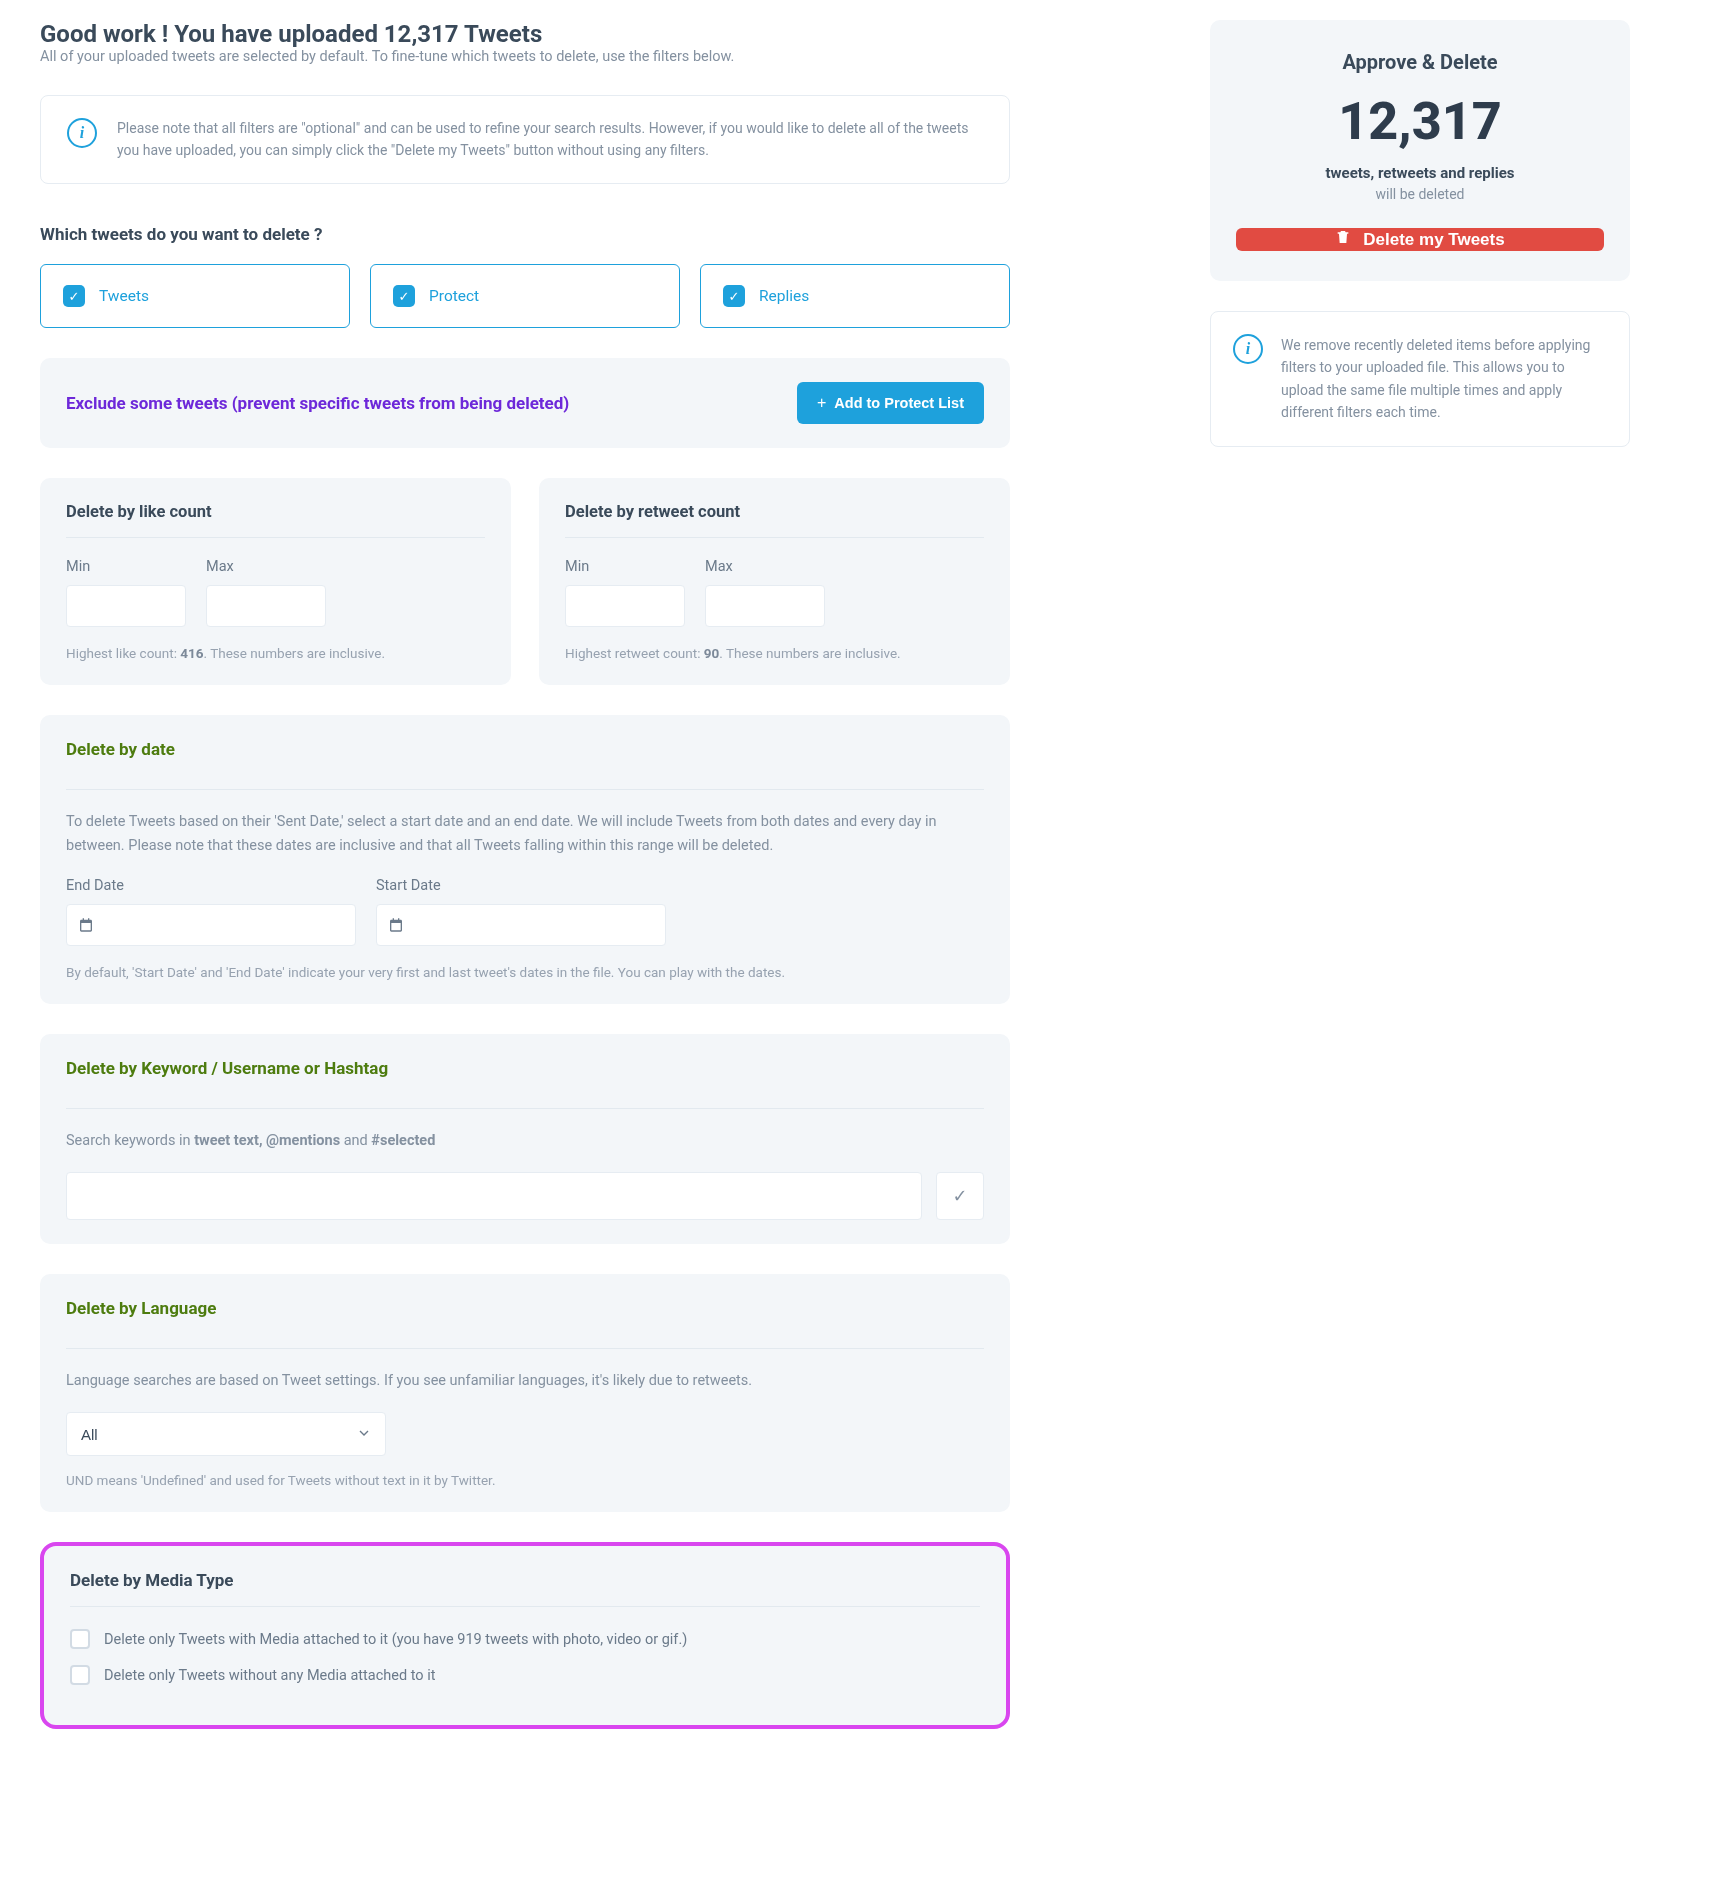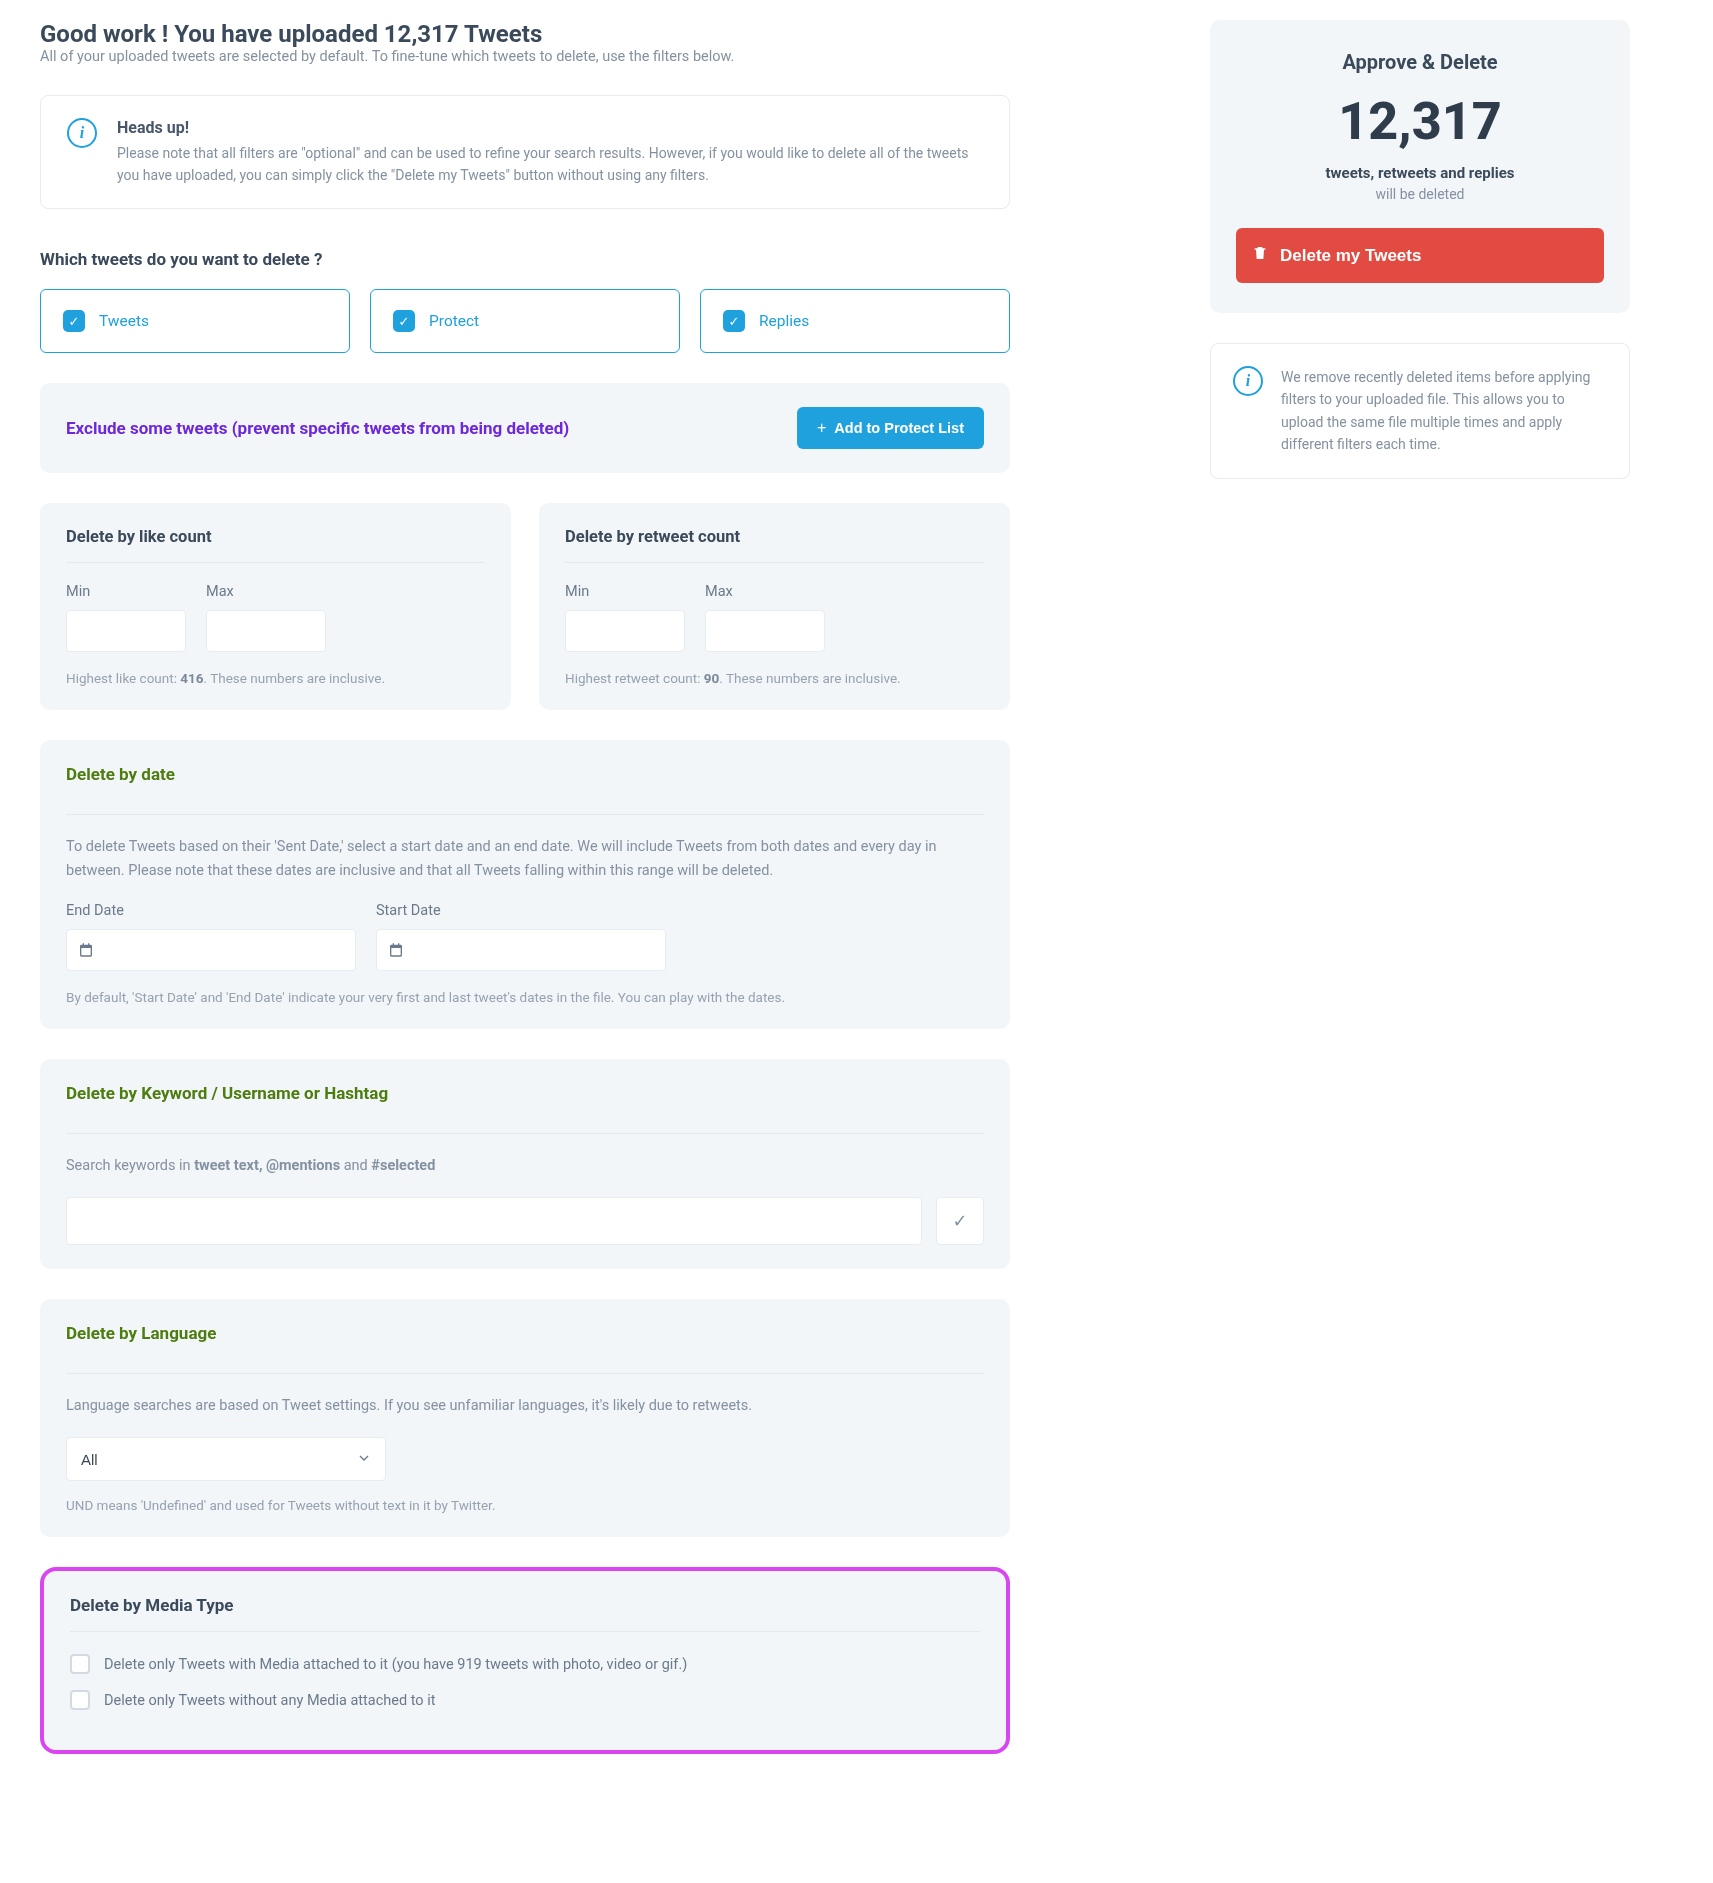--- a/index.html
+++ b/index.html
@@ -216,25 +216,25 @@
   .approve-title { font-size: 2.0rem; font-weight: 700; color: #3a4a5a; margin-bottom: 22px; }
   .approve-count { font-size: 5.2rem; font-weight: 800; color: #2e3c4c; line-height: 1; margin-bottom: 16px; }
   .approve-sub1 { font-size: 1.5rem; font-weight: 700; color: #3a4a5a; margin-bottom: 4px; }
   .approve-sub2 { font-size: 1.4rem; color: #8491a0; margin-bottom: 26px; }
   .btn-danger {
     width: 100%;
     background: #e14b42;
     color: #fff;
     border: none;
     border-radius: 6px;
-    padding: 16px;
+    padding: 0;
     font-size: 1.7rem;
     font-weight: 700;
     cursor: pointer;
-    display: inline-flex; align-items: center; justify-content: flex-start; gap: 12px;
+    display: inline-flex; align-items: center; justify-content: center; gap: 12px;
   }
   .trash-icon svg { width: 16px; height: 18px; fill: #fff; }
 
   .note-card {
     border: 1px solid #e6ecf2;
     border-radius: 8px;
     padding: 22px;
     display: flex; gap: 18px; align-items: flex-start;
   }
   .note-card .info-text { font-size: 1.4rem; color: #8491a0; line-height: 1.6; }
@@ -243,21 +243,20 @@
 <body>
 
 <div class="layout">
   <div class="main">
     <h1 class="page-title">Good work ! You have uploaded 12,317 Tweets</h1>
     <p class="page-sub">All of your uploaded tweets are selected by default. To fine-tune which tweets to delete, use the filters below.</p>
 
     <div class="info-card">
       <div class="info-icon">i</div>
       <div>
-        <div class="info-title">Heads up!</div>
         <div class="info-text">Please note that all filters are "optional" and can be used to refine your search results. However, if you would like to delete all of the tweets you have uploaded, you can simply click the "Delete my Tweets" button without using any filters.</div>
       </div>
     </div>
 
     <div class="section-title">Which tweets do you want to delete ?</div>
     <div class="type-row">
       <div class="type-item">
         <span class="chk">✓</span>
         <span>Tweets</span>
       </div>

